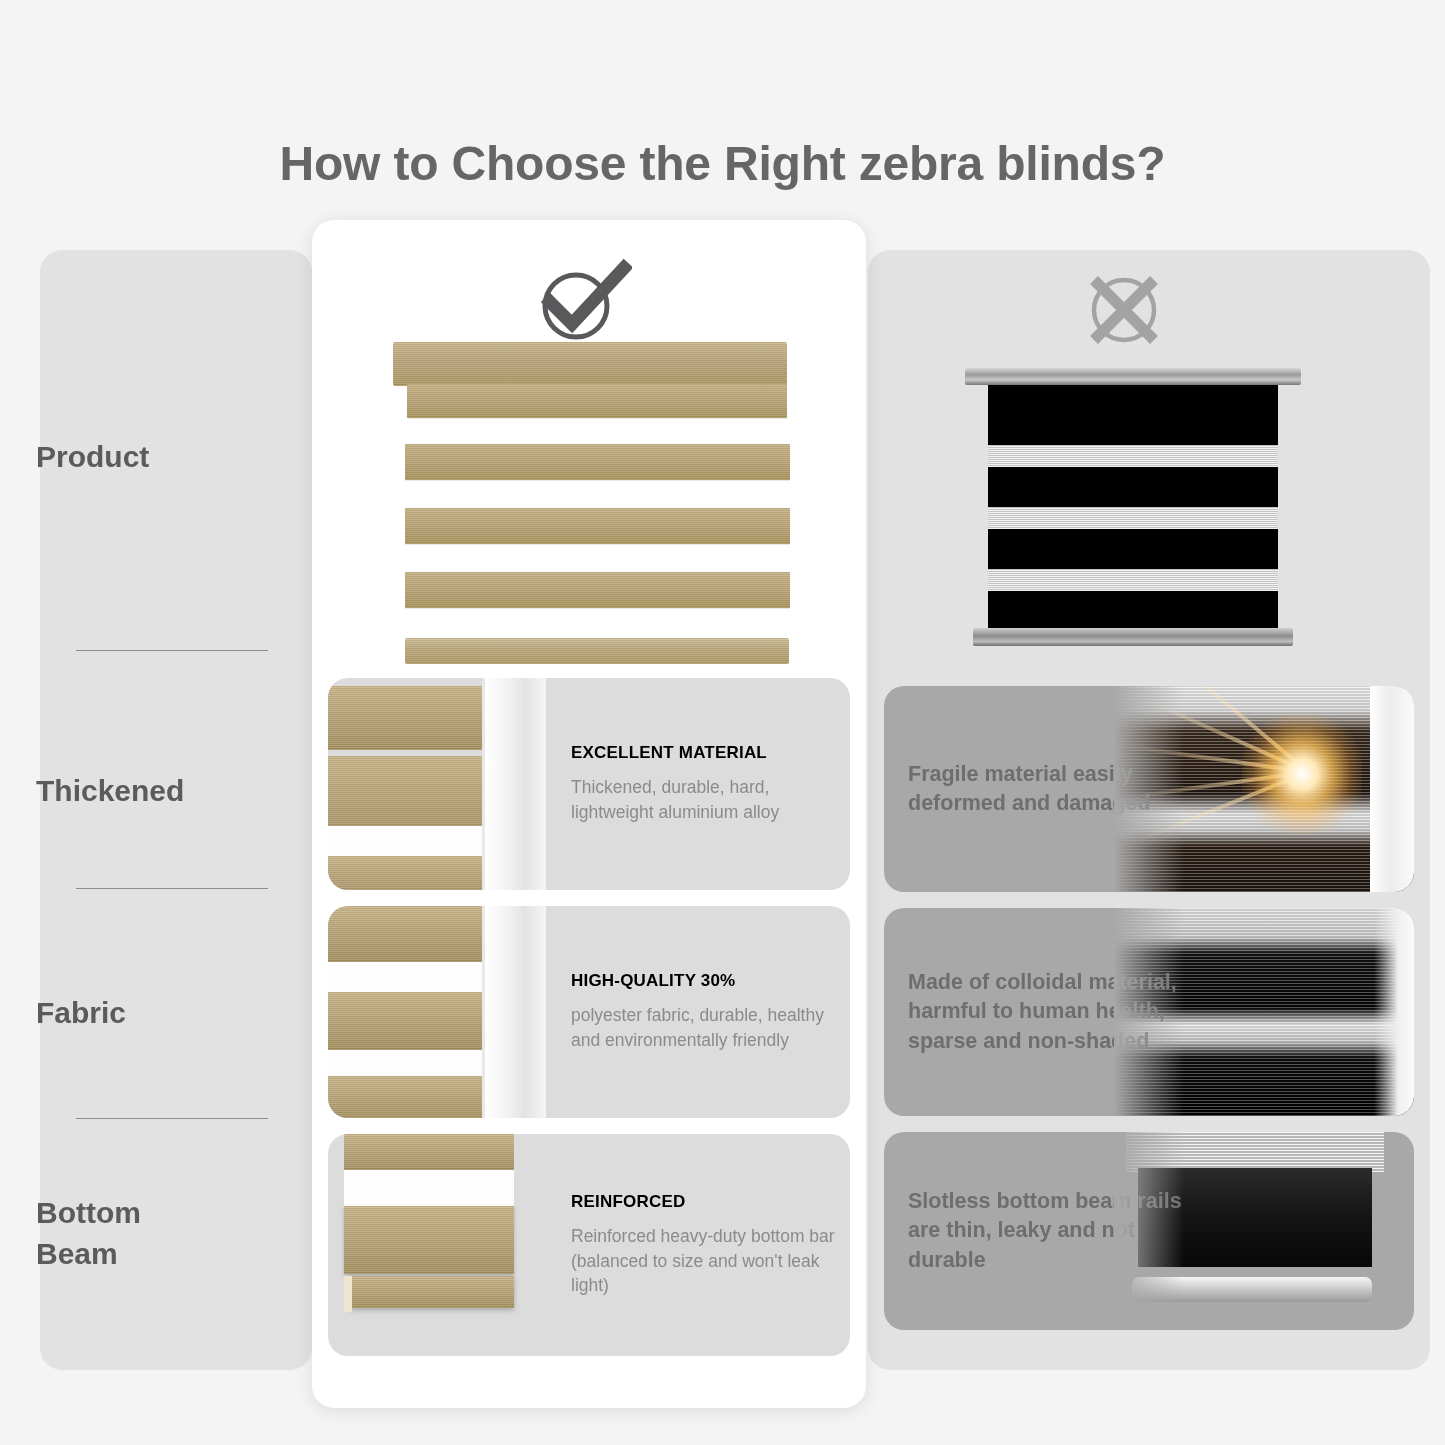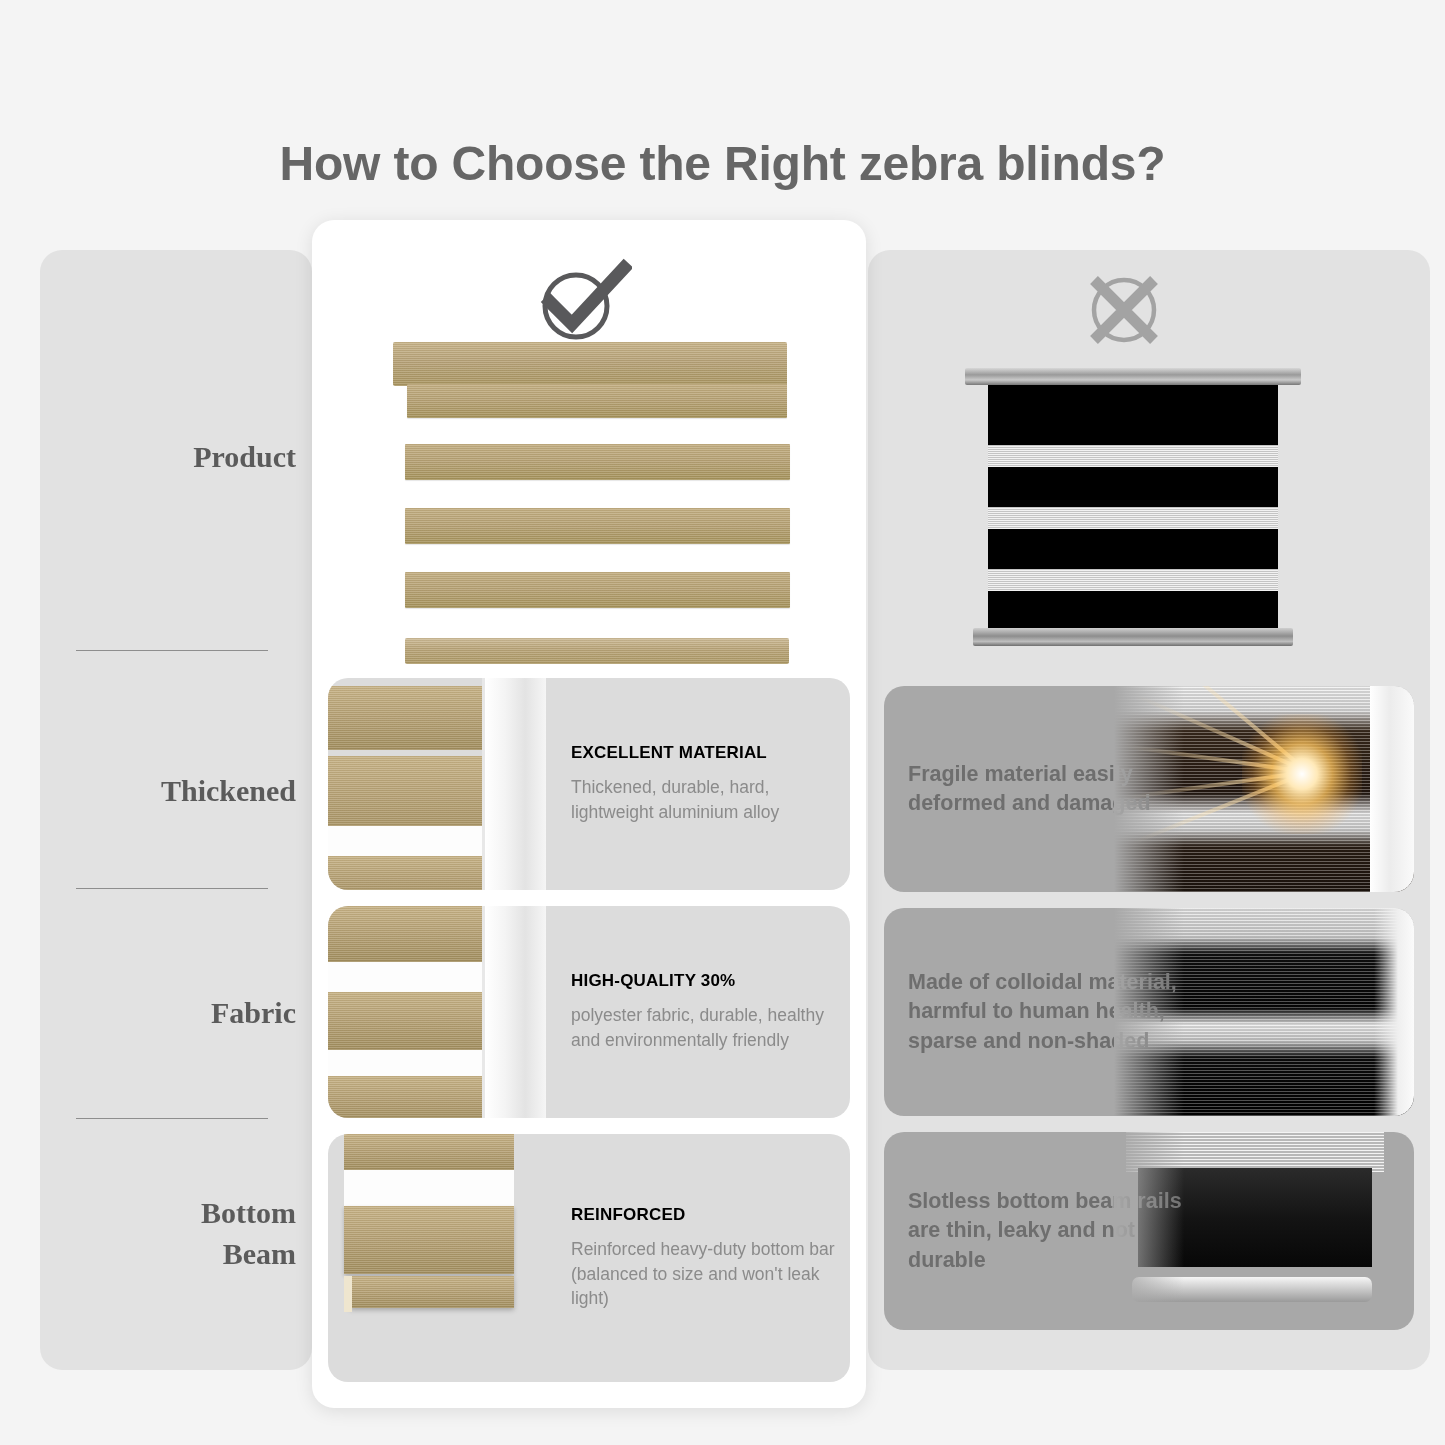--- a/index.html
+++ b/index.html
@@ -45,28 +45,27 @@
     width: 554px; height: 1188px;
     background: #ffffff;
     border-radius: 22px;
     box-shadow: 0 3px 18px rgba(0,0,0,0.10);
     z-index: 5;
   }
 
   
   .row-label {
     position: absolute;
-    left: 24px; width: 272px;
-    text-align: right;
+    left: 36px; width: 272px;
+    text-align: left;
     font-size: 30px;
     font-weight: bold;
     color: #5b5b5b;
     line-height: 1.38;
     z-index: 6;
-    font-family: Liberation Serif, serif;
   }
   .row-label.l1 { top: 436px; }
   .row-label.l2 { top: 770px; }
   .row-label.l3 { top: 992px; }
   .row-label.l4 { top: 1192px; }
 
   .divider {
     position: absolute;
     left: 76px; width: 192px; height: 1px;
     background: #8e8e8e;
@@ -159,21 +158,21 @@
   .card-mid {
     position: absolute;
     left: 328px; width: 522px;
     background: #dcdcdc;
     border-radius: 20px;
     overflow: hidden;
     z-index: 6;
   }
   .card-mid.c1 { top: 678px; height: 212px; }
   .card-mid.c2 { top: 906px; height: 212px; }
-  .card-mid.c3 { top: 1134px; height: 248px; }
+  .card-mid.c3 { top: 1134px; height: 222px; }
 
   .card-mid .photo {
     position: absolute; left: 0; top: 0; width: 218px; height: 100%;
     overflow: hidden;
   }
   .card-mid .txt {
     position: absolute; left: 243px; top: 0; right: 12px; height: 100%;
     display: flex; flex-direction: column; justify-content: center;
   }
   .card-mid .head {

